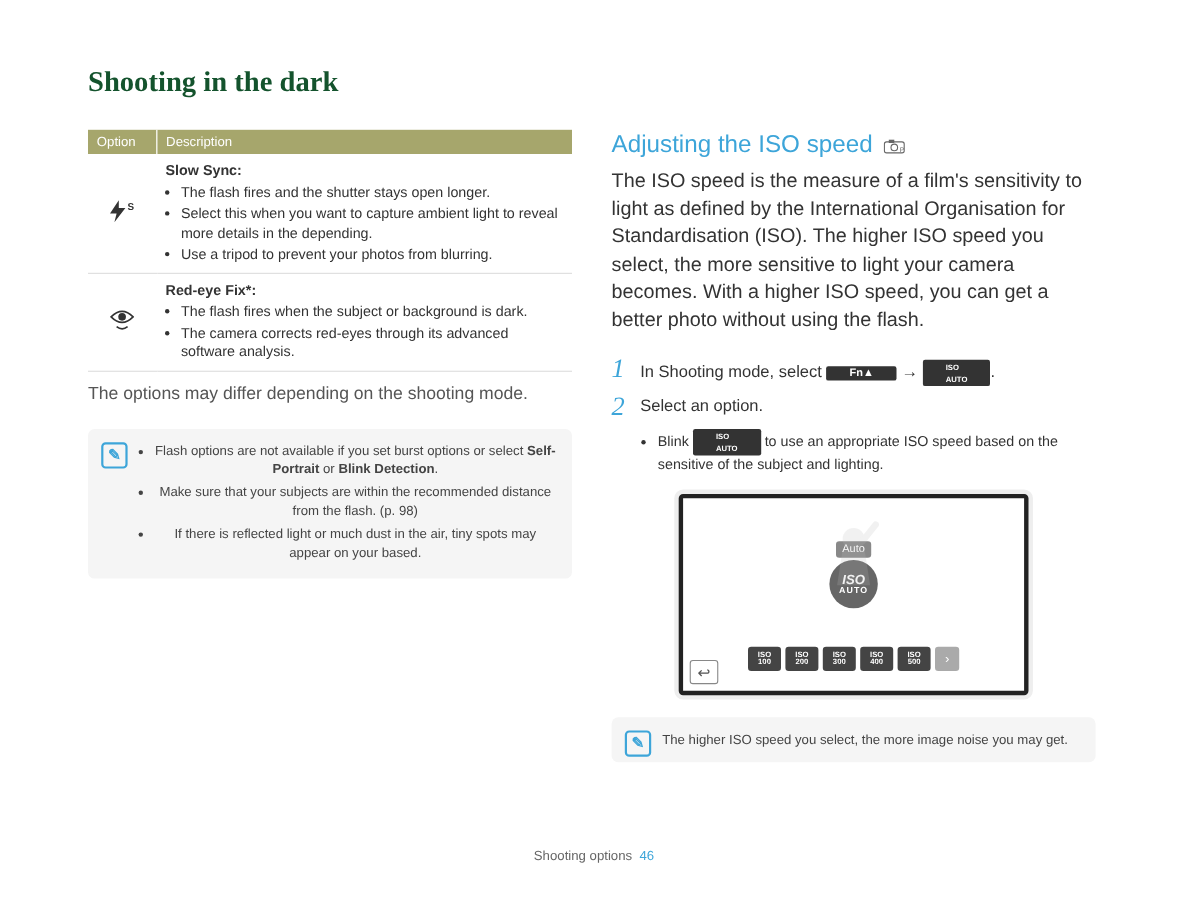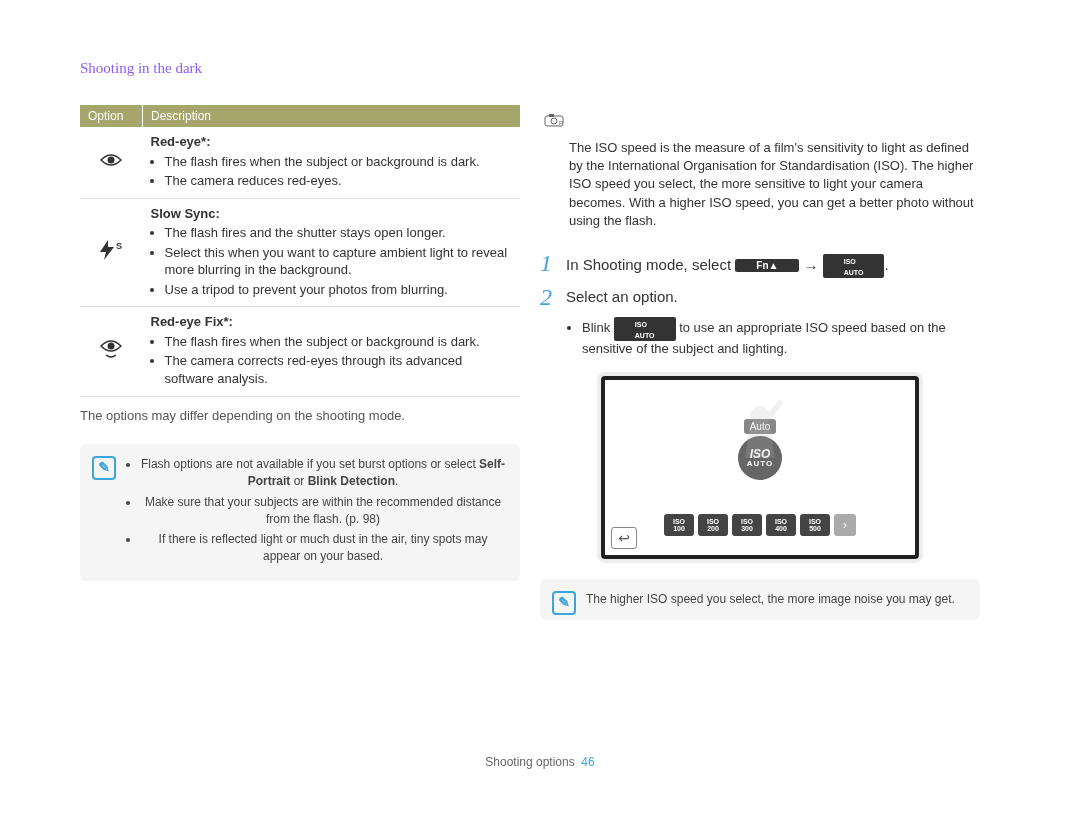--- a/index.html
+++ b/index.html
@@ -12,28 +12,28 @@
   }
   .page {
     width: 1080px;
     height: 815px;
     padding: 60px 80px 30px 80px;
     box-sizing: border-box;
     position: relative;
   }
   .breadcrumb {
     font-family: "Times New Roman", serif;
-    font-size: 15px;
-    color: #8b5cf6;
-    font-weight: 400;
+    font-size: 26px;
+    color: #14532d;
+    font-weight: 700;
     margin-bottom: 28px;
   }
   .columns {
     display: flex;
-    gap: 20px;
+    gap: 36px;
   }
   .col-left {
     width: 440px;
   }
   .col-right {
     width: 440px;
   }
   
   .option-table {
     width: 100%;
@@ -69,21 +69,21 @@
     margin: 2px 0 2px 14px;
     padding: 0;
   }
   .option-table li {
     margin-bottom: 2px;
   }
   .opt-title {
     font-weight: bold;
   }
   .footnote {
-    font-size: 13px;
+    font-size: 16px;
     color: #555;
     margin-top: 10px;
     line-height: 1.35;
   }
   .note-box {
     background: #f5f5f5;
     border-radius: 6px;
     padding: 12px 14px 12px 46px;
     margin-top: 20px;
     font-size: 12px;
@@ -121,24 +121,23 @@
     font-weight: normal;
     margin: 0 0 8px 0;
   }
   .mode-icon-inline {
     font-size: 13px;
     vertical-align: middle;
     color: #444;
     padding: 0 4px;
   }
   .body-text {
-    font-size: 13px;
+    font-size: 18px;
     line-height: 1.4;
     margin-bottom: 20px;
-    margin-left: 29px;
   }
   .steps {
     font-size: 15px;
     color: #333;
   }
   .step {
     display: flex;
     align-items: flex-start;
     margin-bottom: 6px;
   }
@@ -275,21 +274,21 @@
     border-radius: 6px;
     padding: 12px 14px 12px 46px;
     margin-top: 20px;
     font-size: 12px;
     color: #444;
     line-height: 1.4;
     position: relative;
   }
   .footer {
     position: absolute;
-    bottom: 46px;
+    bottom: 30px;
     left: 0;
     width: 100%;
     text-align: center;
     font-size: 12px;
     color: #666;
   }
   .footer .pg-num {
     color: #3da5d9;
   }
 </style>
@@ -302,49 +301,34 @@
   <div class="columns">
 
     <div class="col-left">
       <table class="option-table">
         <tbody>
             <tr>
           <th class="col-opt">Option</th>
           <th>Description</th>
         </tr>
 
-        <tr>
-          <td class="icon-cell">
-            <svg width="22" height="14" viewBox="0 0 22 14">
-                  <path d="M1 7 Q11 -3 21 7 Q11 17 1 7 Z" fill="none" stroke="#333" stroke-width="1.5"></path>
-                  <circle cx="11" cy="7" r="3.5" fill="#333"></circle>
-                </svg>
-          </td>
-          <td>
-            <span class="opt-title">Red-eye*:</span>
-            <ul>
-              <li>The flash fires when the subject or background is dark.</li>
-              <li>The camera reduces red-eyes.</li>
-            </ul>
-          </td>
-        </tr>
 
 
         <tr>
           <td class="icon-cell">
             <svg width="26" height="22" viewBox="0 0 26 22">
                   <path d="M10 1 L2 13 L8 13 L6 21 L16 8 L10 8 Z" fill="#333"></path>
                   <text x="18" y="10" font-size="9" font-weight="bold" fill="#333">S</text>
                 </svg>
           </td>
           <td>
             <span class="opt-title">Slow Sync:</span>
             <ul>
               <li>The flash fires and the shutter stays open longer.</li>
-              <li>Select this when you want to capture ambient light to reveal more blurring in the background.</li>
+              <li>Select this when you want to capture ambient light to reveal more details in the depending.</li>
               <li>Use a tripod to prevent your photos from blurring.</li>
             </ul>
           </td>
         </tr>
 
         <tr>
           <td class="icon-cell">
             <svg width="22" height="20" viewBox="0 0 22 20">
                   <path d="M1 7 Q11 -3 21 7 Q11 17 1 7 Z" fill="none" stroke="#333" stroke-width="1.5"></path>
                   <circle cx="11" cy="7" r="3.5" fill="#333"></circle>
@@ -373,20 +357,21 @@
             <span>Flash options are not available if you set burst options or select </span><b>Self-Portrait</b><span> or </span><b>Blink Detection</b><span>.</span>
           </li>
           <li>Make sure that your subjects are within the recommended distance from the flash. (p. 98)</li>
           <li>If there is reflected light or much dust in the air, tiny spots may appear on your based.</li>
         </ul>
       </div>
     </div>
 
     <div class="col-right">
       <h2 class="section-title">
+        <span>Adjusting the ISO speed</span>
         <span class="mode-icon-inline">
           <svg width="20" height="14" viewBox="0 0 20 14" style="vertical-align:middle">
               <rect x="1" y="3" width="18" height="10" rx="2" fill="none" stroke="#666" stroke-width="1"></rect>
               <rect x="5" y="1" width="5" height="3" fill="#666"></rect>
               <circle cx="10" cy="8" r="3" fill="none" stroke="#666" stroke-width="1"></circle>
               <text x="15" y="12" font-size="6" fill="#666">P</text>
             </svg>
         </span>
       </h2>
 

